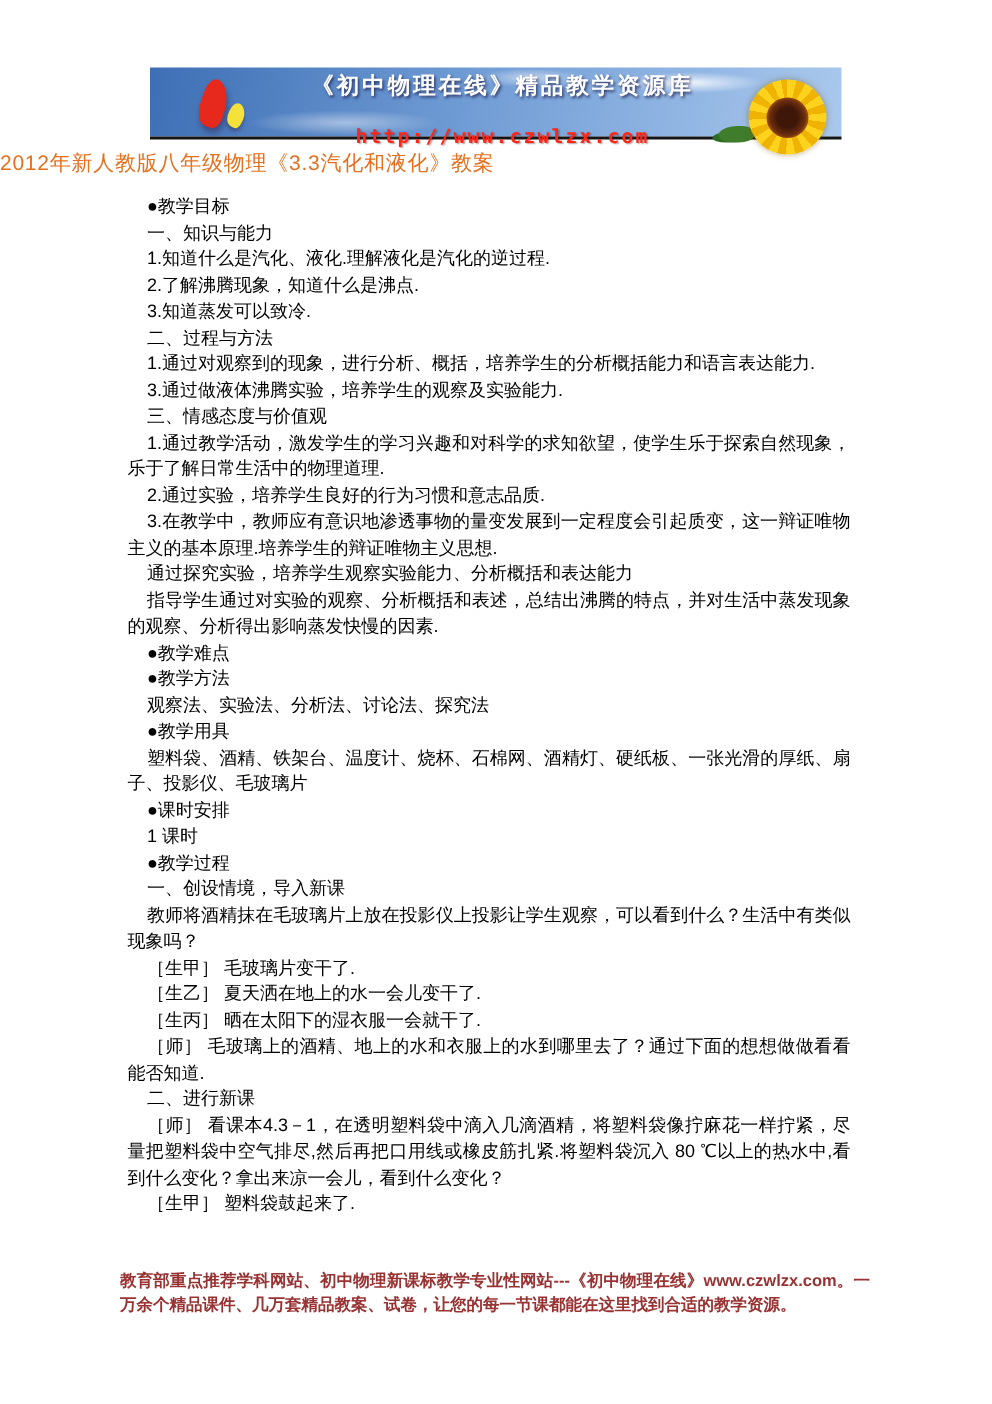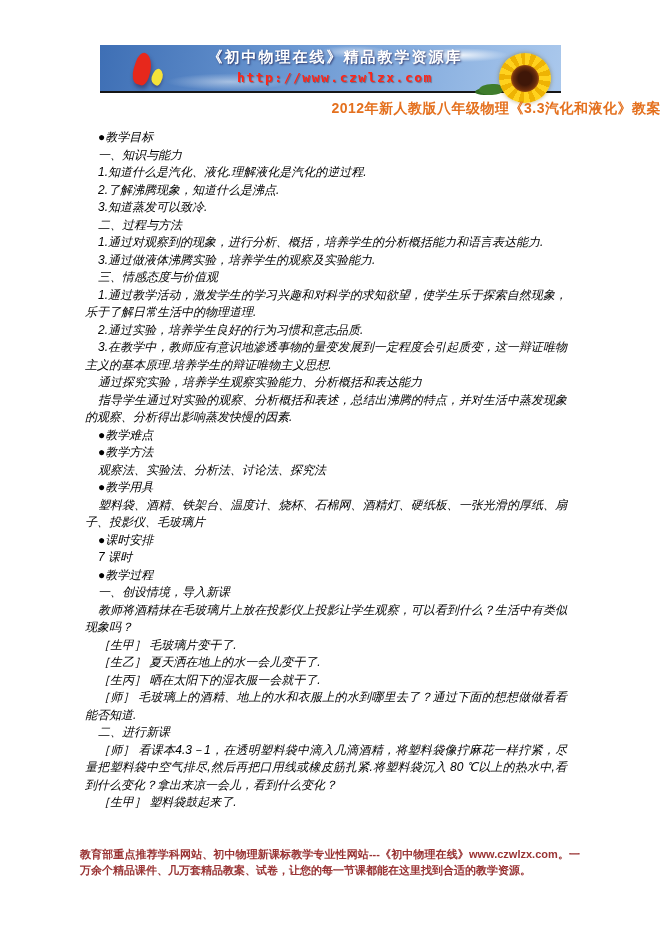--- a/index.html
+++ b/index.html
@@ -31,45 +31,45 @@
   }
   .banner-text{
     position:absolute;left:70px;top:3px;width:330px;text-align:center;
   }
   .banner-site{
     color:#ffffff;font-weight:bold;font-size:15px;letter-spacing:2px;white-space:nowrap;
     text-shadow:1px 1px 2px rgba(30,30,80,.8);
   }
   .banner-url{
     color:#ff2517;font-weight:bold;font-size:13px;letter-spacing:1.5px;
-    font-family:"DejaVu Sans Mono",monospace;margin-top:3px;
+    font-family:"DejaVu Sans Mono",monospace;margin-top:17px;
     text-shadow:1px 1px 1px rgba(60,20,20,.4);
   }
   .sunflower{
     position:absolute;right:10px;bottom:-12px;width:52px;height:50px;border-radius:50%;
     background:repeating-conic-gradient(#ffd21e 0deg 14deg,#eeb303 14deg 28deg);
     box-shadow:0 0 4px rgba(120,90,0,.5);
   }
   .sunflower::after{
     content:"";position:absolute;left:23%;top:23%;width:54%;height:54%;border-radius:50%;
     background:radial-gradient(circle,#3f1708 35%,#6b2e0d 60%,#c96a10 80%,#8a4a08 100%);
   }
   .leaves{
     position:absolute;right:58px;bottom:-4px;width:24px;height:11px;background:#3f7d2c;
     border-radius:60% 40% 50% 50%;box-shadow:-6px 2px 0 -2px #2f6b22;
   }
   
   .doc-title{
-    position:absolute;left:0;top:100px;width:100%;text-align:right;
-    color:#e4701e;font-weight:bold;font-size:14px;letter-spacing:.5px;
+    position:absolute;left:0;top:100px;width:100%;text-align:left;
+    color:#e4701e;font-weight:normal;font-size:14px;letter-spacing:.5px;
   }
   
   .content{
     position:absolute;left:85px;top:129px;width:482px;
-    font-size:12px;line-height:17.5px;text-align:justify;font-style:italic;
+    font-size:12px;line-height:17.5px;text-align:justify;
   }
   .content p{margin:0;padding:0;text-indent:13px;}
   
   .footer{
     position:absolute;left:80px;top:847px;width:500px;
     color:#993333;font-weight:bold;font-size:11px;line-height:15.5px;text-align:justify;
   }
 </style>
 </head>
 <body>
@@ -103,21 +103,21 @@
   <p>2.通过实验，培养学生良好的行为习惯和意志品质.</p>
   <p>3.在教学中，教师应有意识地渗透事物的量变发展到一定程度会引起质变，这一辩证唯物主义的基本原理.培养学生的辩证唯物主义思想.</p>
   <p>通过探究实验，培养学生观察实验能力、分析概括和表达能力</p>
   <p>指导学生通过对实验的观察、分析概括和表述，总结出沸腾的特点，并对生活中蒸发现象的观察、分析得出影响蒸发快慢的因素.</p>
   <p>●教学难点</p>
   <p>●教学方法</p>
   <p>观察法、实验法、分析法、讨论法、探究法</p>
   <p>●教学用具</p>
   <p>塑料袋、酒精、铁架台、温度计、烧杯、石棉网、酒精灯、硬纸板、一张光滑的厚纸、扇子、投影仪、毛玻璃片</p>
   <p>●课时安排</p>
-  <p>7 课时</p>
+  <p>1 课时</p>
   <p>●教学过程</p>
   <p>一、创设情境，导入新课</p>
   <p>教师将酒精抹在毛玻璃片上放在投影仪上投影让学生观察，可以看到什么？生活中有类似现象吗？</p>
   <p>［生甲］ 毛玻璃片变干了.</p>
   <p>［生乙］ 夏天洒在地上的水一会儿变干了.</p>
   <p>［生丙］ 晒在太阳下的湿衣服一会就干了.</p>
   <p>［师］ 毛玻璃上的酒精、地上的水和衣服上的水到哪里去了？通过下面的想想做做看看能否知道.</p>
   <p>二、进行新课</p>
   <p>［师］ 看课本4.3－1，在透明塑料袋中滴入几滴酒精，将塑料袋像拧麻花一样拧紧，尽量把塑料袋中空气排尽,然后再把口用线或橡皮筋扎紧.将塑料袋沉入 80 ℃以上的热水中,看到什么变化？拿出来凉一会儿，看到什么变化？</p>
   <p>［生甲］ 塑料袋鼓起来了.</p>

